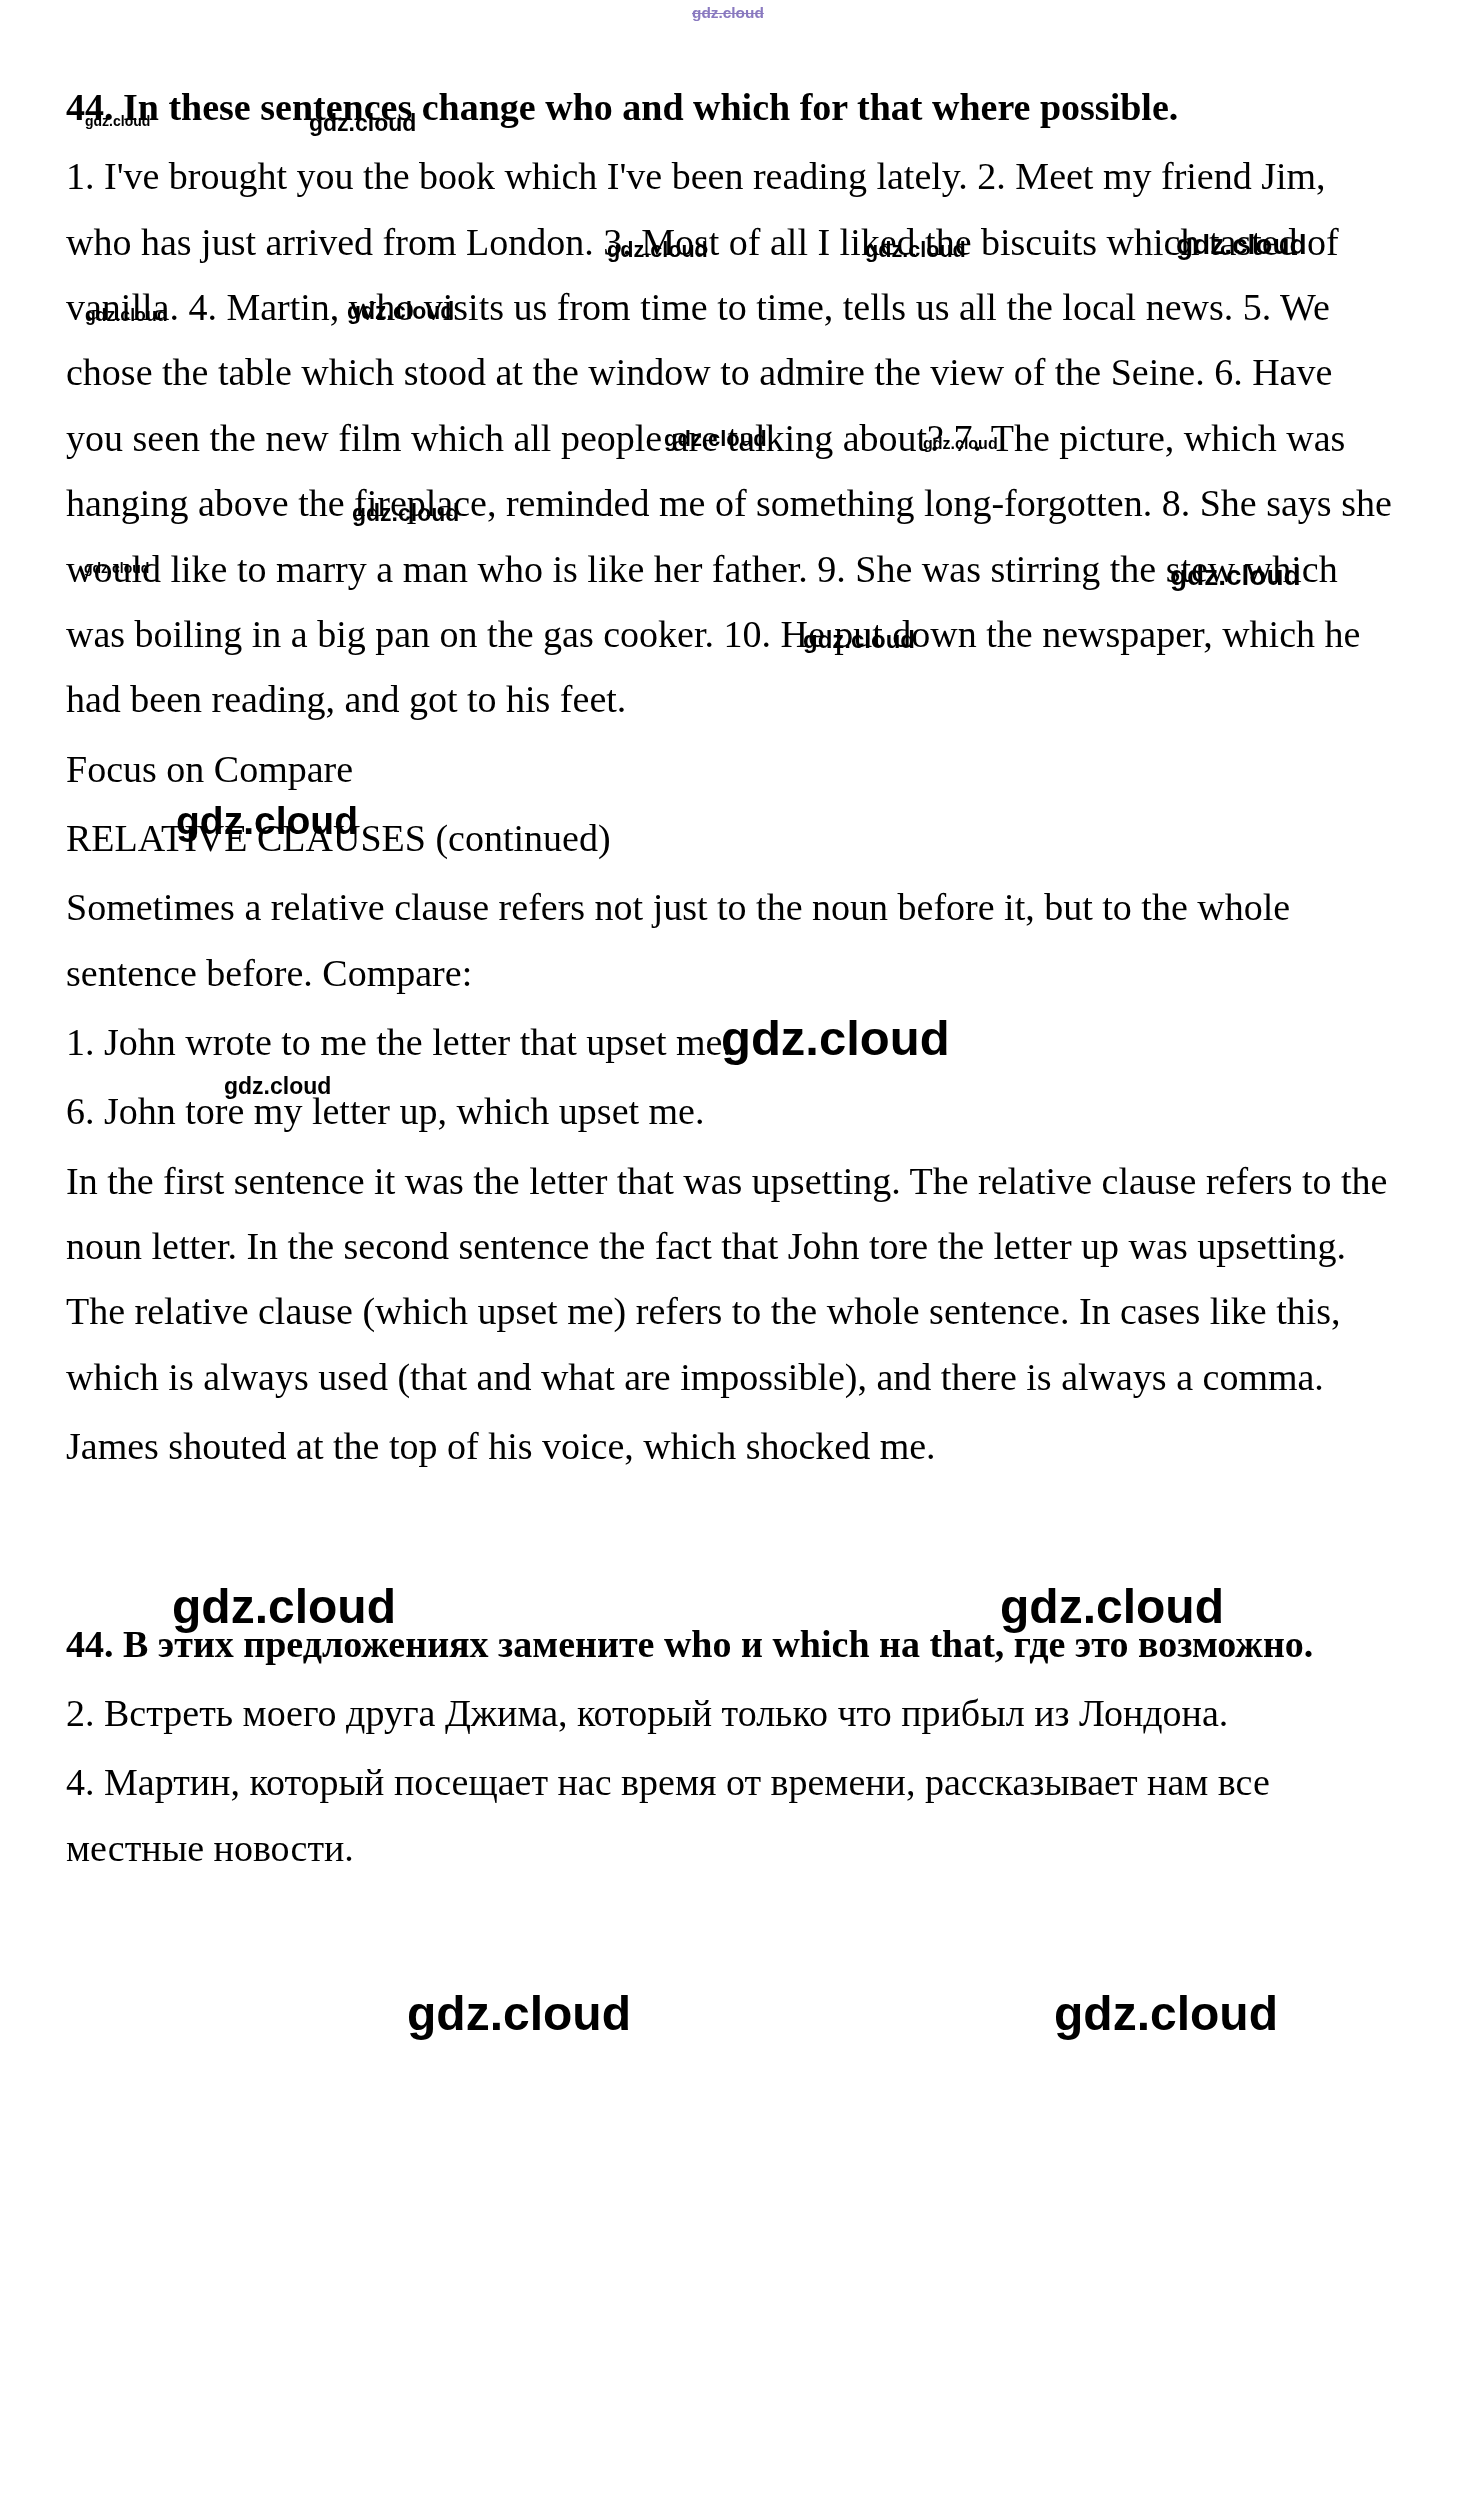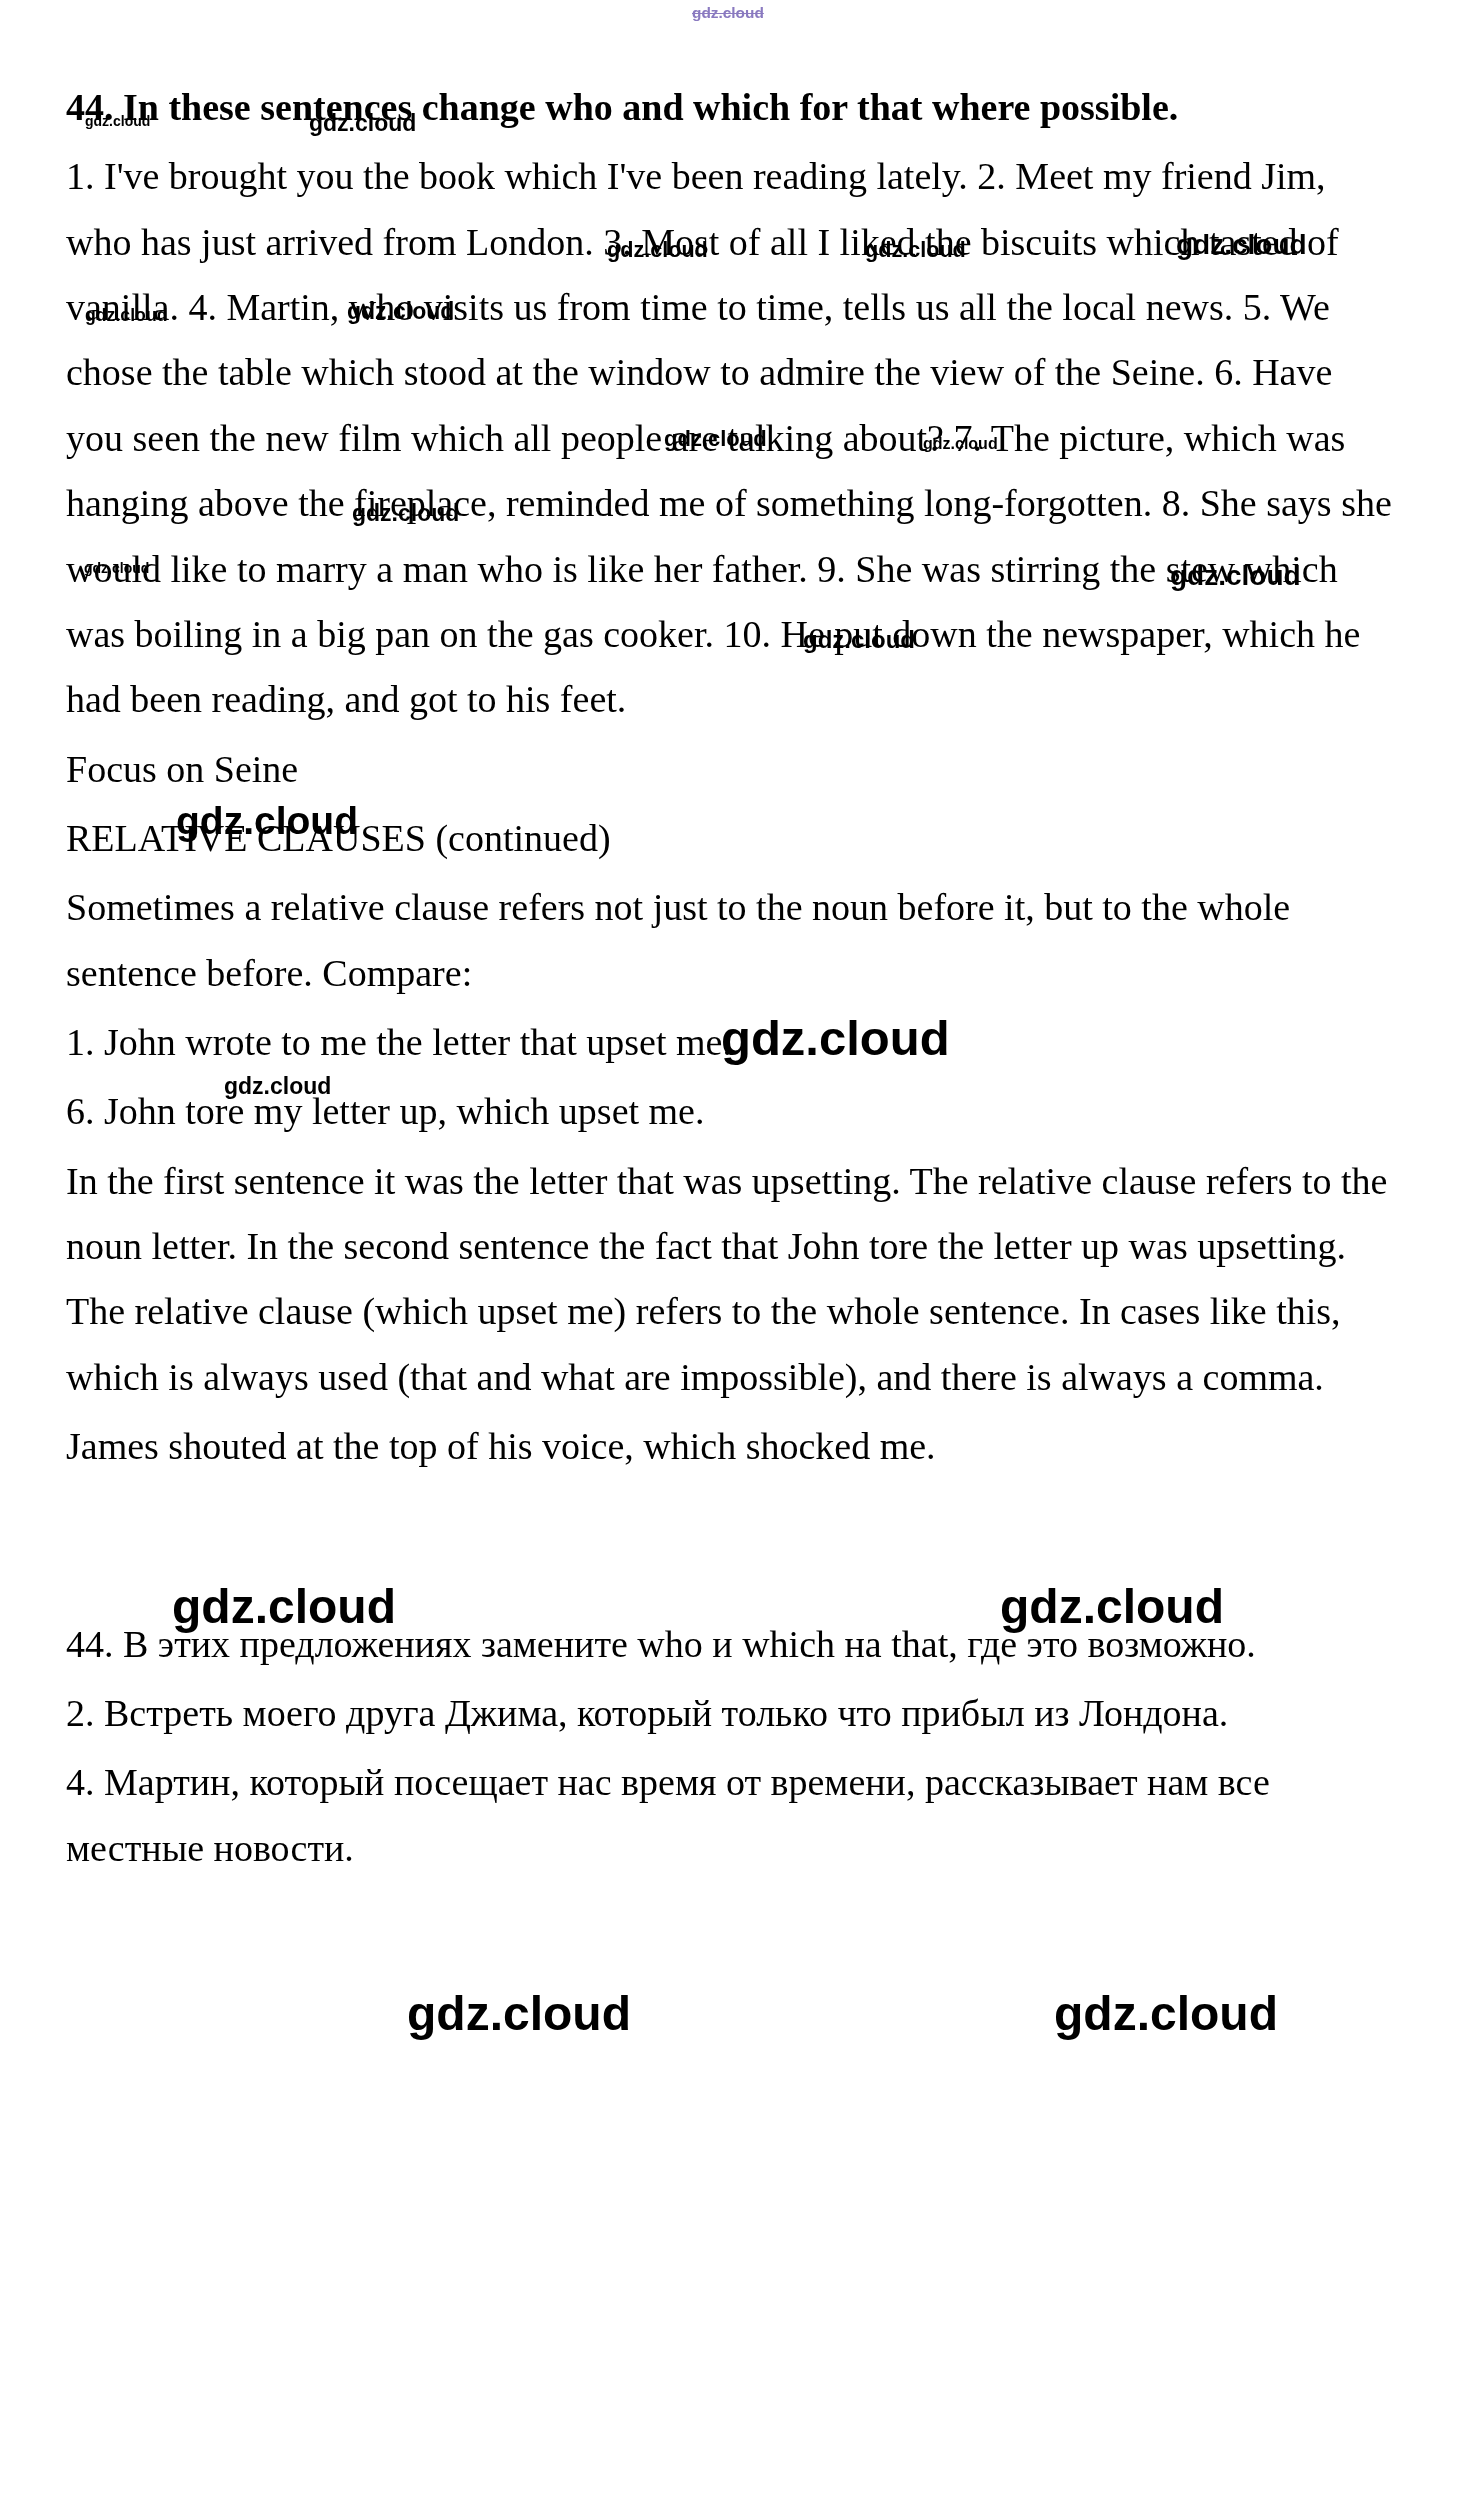--- a/index.html
+++ b/index.html
@@ -21,21 +21,21 @@
     overflow: hidden;
   }
   .para {
     margin: 4px;
   }
   .bold {
     font-weight: bold;
   }
   .ru-heading {
     margin-top: 132px;
-    font-weight: normal;
+    font-weight: bold;
   }
   .wm-layer {
     position: absolute;
     left: 16px;
     top: 0;
     width: 100%;
     height: 100%;
     pointer-events: none;
     text-decoration: underline;
   }
@@ -50,21 +50,21 @@
 </style>
 </head>
 <body>
 
 <div class="page">
 
   <p class="para bold">44. In these sentences change who and which for that where possible.</p>
 
   <p class="para">1. I've brought you the book which I've been reading lately. 2. Meet my friend Jim, who has just arrived from London. 3. Most of all I liked the biscuits which tasted of vanilla. 4. Martin, who visits us from time to time, tells us all the local news. 5. We chose the table which stood at the window to admire the view of the Seine. 6. Have you seen the new film which all people are talking about? 7. The picture, which was hanging above the fireplace, reminded me of something long-forgotten. 8. She says she would like to marry a man who is like her father. 9. She was stirring the stew which was boiling in a big pan on the gas cooker. 10. He put down the newspaper, which he had been reading, and got to his feet.</p>
 
-  <p class="para">Focus on Seine</p>
+  <p class="para">Focus on Compare</p>
 
   <p class="para">RELATIVE CLAUSES (continued)</p>
 
   <p class="para">Sometimes a relative clause refers not just to the noun before it, but to the whole sentence before. Compare:</p>
 
   <p class="para">1. John wrote to me the letter that upset me.</p>
 
   <p class="para">6. John tore my letter up, which upset me.</p>
 
   <p class="para">In the first sentence it was the letter that was upsetting. The relative clause refers to the noun letter. In the second sentence the fact that John tore the letter up was upsetting. The relative clause (which upset me) refers to the whole sentence. In cases like this, which is always used (that and what are impossible), and there is always a comma.</p>

